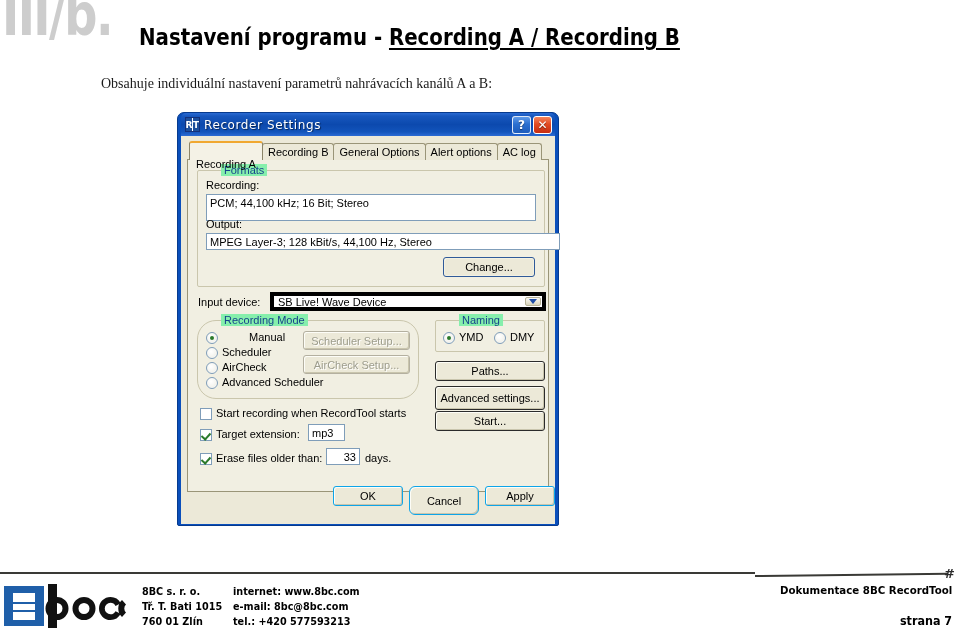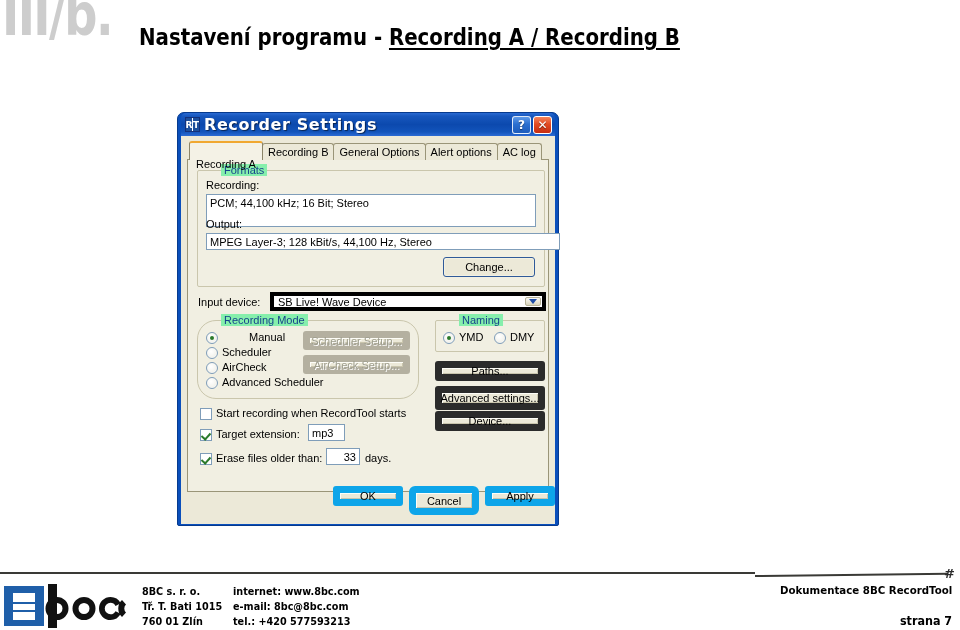--- a/index.html
+++ b/index.html
@@ -95,22 +95,22 @@
     align-items: center;
     justify-content: center;
     flex: 0 0 auto;
     margin-right: 4px;
   }
   #app-icon svg { display: block; }
   #titlebar-text {
     flex: 1 1 auto;
     color: #fff;
     font-family: "DejaVu Sans", sans-serif;
-    font-weight: 700;
-    font-size: 16px;
+    font-weight: 400;
+    font-size: 12px;
     letter-spacing: 0.6px;
     text-shadow: 1px 1px 1px rgba(0,0,0,0.55);
     white-space: nowrap;
     overflow: hidden;
   }
   .caption-btn {
     width: 19px; height: 18px;
     border: 1px solid rgba(255,255,255,0.85);
     border-radius: 3px;
     box-sizing: border-box;
@@ -209,21 +209,21 @@
     border: 1px solid #7f9db9;
     font-size: 11px;
     padding: 2px 3px;
     box-sizing: border-box;
     color: #000;
     white-space: nowrap;
     overflow: hidden;
   }
   .btn {
     background: #ece9d8;
-    border: 7px solid #0ea5e9;
+    border: 1px solid #0ea5e9;
     border-radius: 3px;
     font-size: 11px;
     color: #000;
     display: flex;
     align-items: center;
     justify-content: center;
     box-sizing: border-box;
     box-shadow: inset 1px 1px 0 #fdfdf7, inset -1px -1px 0 #c9c5ad;
     white-space: nowrap;
   }
@@ -333,20 +333,21 @@
     transform: scaleX(0.93); transform-origin: right top;
     white-space: nowrap;
   }
 </style>
 </head>
 <body>
 
 <div id="page-header">
   <div id="chapter-mark">III/b.</div>
   <div id="page-title"><span>Nastavení programu - </span><span class="underlined">Recording A / Recording B</span></div>
+  <div id="page-subtitle">Obsahuje individuální nastavení parametrů nahrávacích kanálů A a B:</div>
 </div>
 
 <div id="dialog">
 
   <div id="titlebar">
     <span id="app-icon">
       <svg width="13" height="13" viewBox="0 0 13 13">
         <rect x="0" y="0" width="13" height="13" fill="#ffffff"></rect>
         <rect x="0" y="0" width="6" height="13" fill="#1d4f9c"></rect>
         <rect x="7" y="0" width="6" height="13" fill="#1d4f9c"></rect>
@@ -368,21 +369,21 @@
       <div class="tab">Alert options</div>
       <div class="tab">AC log</div>
     </div>
 
     <div id="tabpanel">
 
       <div class="groupbox abs" style="left:9px; top:10px; width:348px; height:117px;">
         <span class="gb-title">Formats</span>
 
         <span class="fieldlabel abs" style="left:8px; top:8px;">Recording:</span>
-        <div class="textfield abs" style="left:8px; top:23px; width:330px; height:33px;">PCM; 44,100 kHz; 16 Bit; Stereo</div>
+        <div class="textfield abs" style="left:8px; top:23px; width:330px; height:27px;">PCM; 44,100 kHz; 16 Bit; Stereo</div>
 
         <span class="fieldlabel abs" style="left:8px; top:47px;">Output:</span>
         <div class="textfield abs" style="left:8px; top:62px; width:354px; height:17px;">MPEG Layer-3; 128 kBit/s, 44,100 Hz, Stereo</div>
 
         <div class="btn abs" style="left:245px; top:86px; width:92px; height:20px; border:1px solid #2f5a99; box-shadow: inset 0 0 0 1px #f2f0e2, inset 1px 1px 0 #fff;">
           <span>Change...</span>
         </div>
       </div>
 
       <span class="fieldlabel abs" style="left:10px; top:136px;">Input device:</span>
@@ -435,21 +436,21 @@
         </span>
       </div>
 
       <div class="btn abs" style="left:247px; top:201px; width:110px; height:20px; border-color:#2b2b2b;">
         <span>Paths...</span>
       </div>
       <div class="btn abs" style="left:247px; top:226px; width:110px; height:24px; border-color:#2b2b2b;">
         <span>Advanced settings...</span>
       </div>
       <div class="btn abs" style="left:247px; top:251px; width:110px; height:20px; border-color:#2b2b2b;">
-        <span>Device...</span>
+        <span>Start...</span>
       </div>
 
       <span class="checkbox abs" style="left:12px; top:247px;">
         <span class="box"></span>
         <span>Start recording when RecordTool starts</span>
       </span>
 
       <span class="checkbox on abs" style="left:12px; top:268px;">
         <span class="box"></span>
         <span>Target extension:</span>

